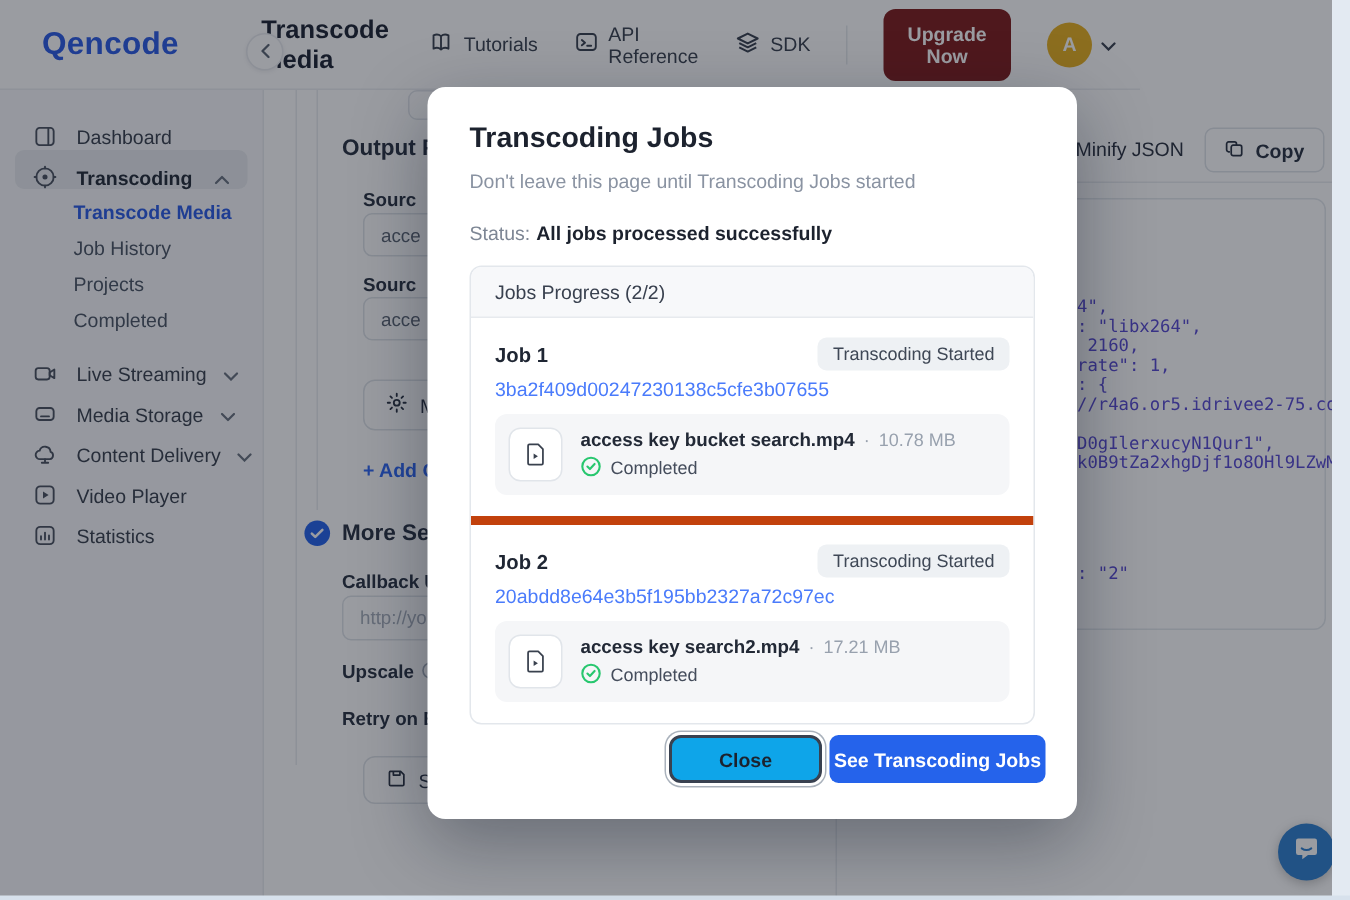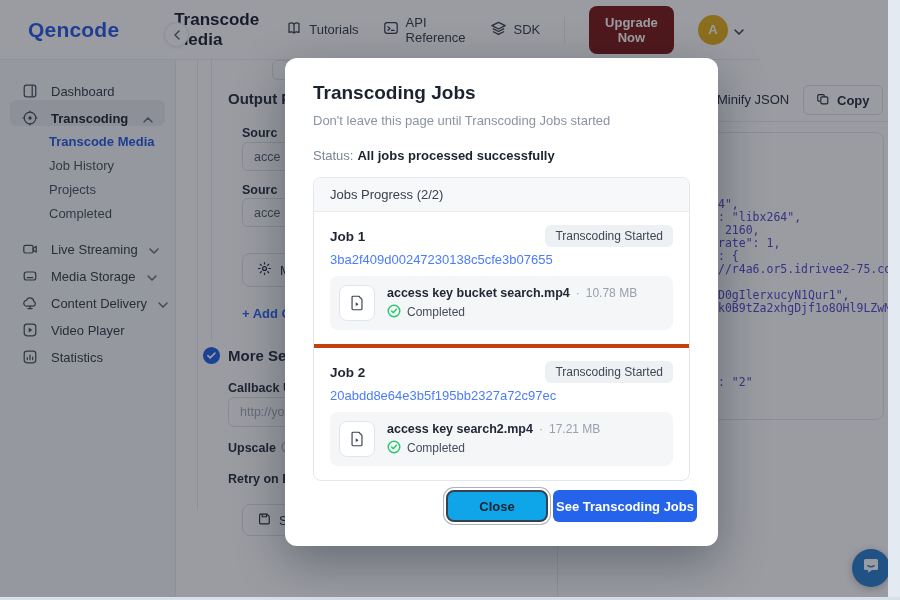--- a/index.html
+++ b/index.html
@@ -79,21 +79,21 @@
   .modal { position:absolute; left:285px; top:58px; width:433px; height:488px; background:#fff;
             border-radius:12px; box-shadow:0 16px 48px rgba(10,18,35,.35); z-index:30; padding:24px 28px; }
   .modal-title { font-size:19px; font-weight:700; color:#1c222e; }
   .modal-sub { margin-top:9px; font-size:13px; color:#8a93a2; }
   .status-line { margin-top:20px; font-size:13px; color:#7d8694; }
   .status-line b { color:#1c222e; font-weight:700; margin-left:4px; }
   .jobs-box { margin-top:14px; border:1px solid #e3e7ec; border-radius:8px; overflow:hidden; }
   .jobs-box-header { background:#f7f8fa; border-bottom:1px solid #e7eaee; padding:9px 16px;
             font-size:13px; color:#39414f; }
   .job-section { padding:13px 16px 14px; }
-  .job-section + .job-section { border-top:4px solid #c2410c; }
+  .job-section + .job-section { border-top:6px solid #c2410c; }
   .job-head { display:flex; align-items:center; justify-content:space-between; }
   .job-name { font-size:13.5px; font-weight:700; color:#1f2633; }
   .job-badge { background:#eef1f4; color:#3f4856; font-size:12px; padding:4px 10px; border-radius:6px; white-space:nowrap; }
   .job-id { margin-top:5px; font-size:13px; color:#4a7bfb; cursor:pointer; white-space:nowrap; }
   .file-card { margin-top:9px; background:#f5f6f8; border-radius:8px; padding:9px; display:flex; gap:12px; align-items:center; }
   .file-icon-box { width:36px; height:36px; background:#fff; border:1px solid #e1e5ea; border-radius:8px;
             display:flex; align-items:center; justify-content:center; color:#39414e; flex:0 0 36px; }
   .file-line1 { display:flex; align-items:center; gap:6px; }
   .file-name { font-size:12.5px; font-weight:700; color:#222936; }
   .file-sep { color:#98a1ae; font-size:12px; }

